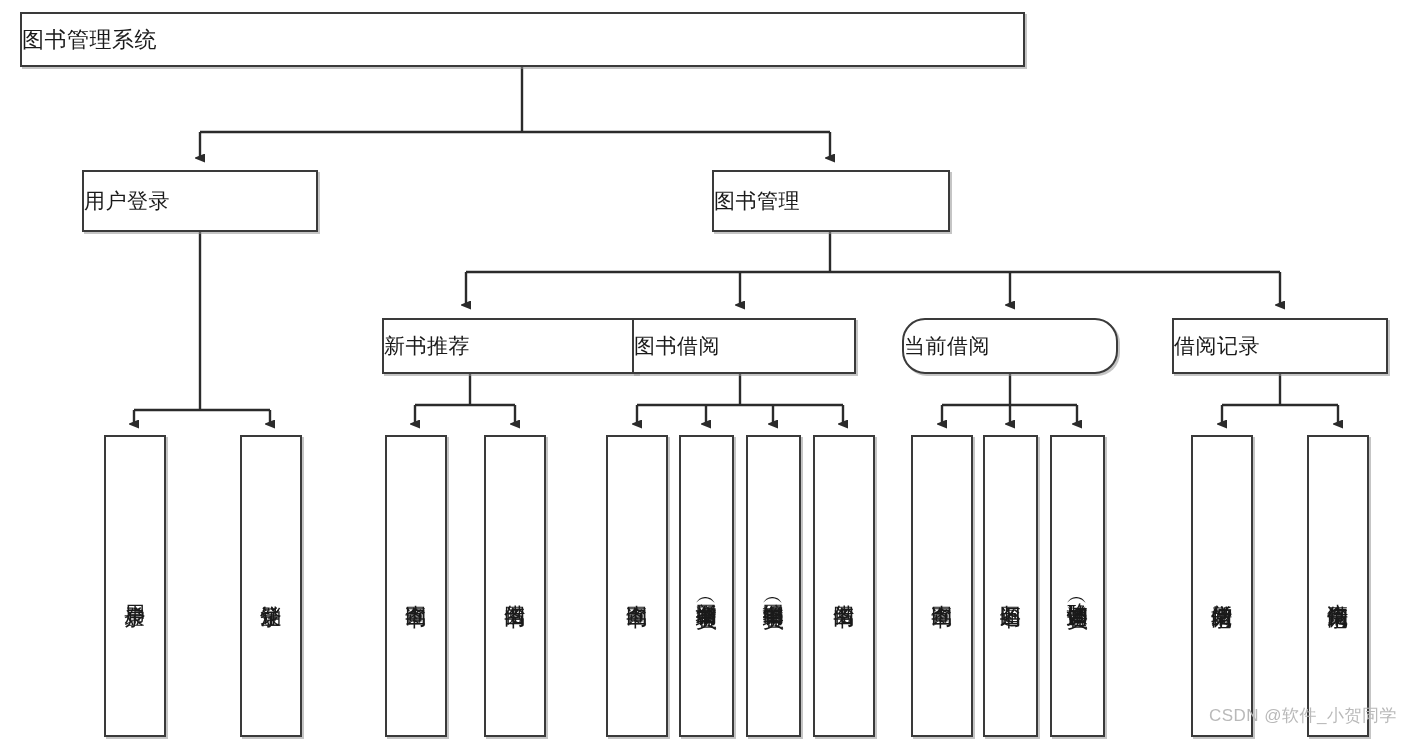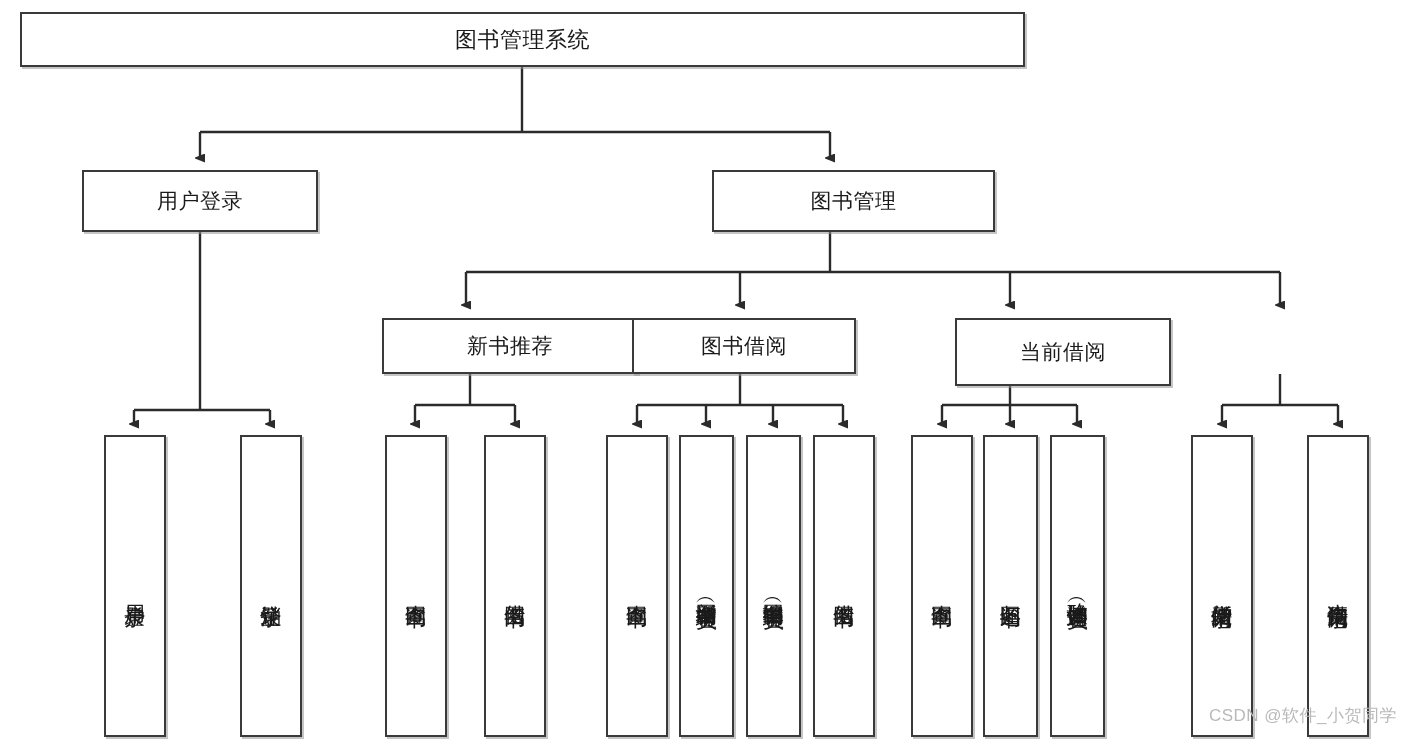--- a/index.html
+++ b/index.html
@@ -26,21 +26,21 @@
     pointer-events: none;
   }
   .node {
     position: absolute;
     box-sizing: border-box;
     background: #ffffff;
     border: 2px solid #3a3a3a;
     box-shadow: 2px 2px 0 0 rgba(150,150,150,0.55);
     display: flex;
     align-items: center;
-    justify-content: center;
+    justify-content: flex-start;
     color: #1a1a1a;
   }
   .node .label {
     font-size: 21px;
     line-height: 1.18;
     letter-spacing: 0.5px;
     white-space: nowrap;
     text-align: center;
   }
   .node.leaf {
@@ -123,32 +123,35 @@
     </g>
   </svg>
 
   <div class="node root" style="left:20px; top:12px; width:1005px; height:55px;">
     <span class="label">图书管理系统</span>
   </div>
 
   <div class="node" style="left:82px; top:170px; width:236px; height:62px;">
     <span class="label">用户登录</span>
   </div>
-  <div class="node" style="left:712px; top:170px; width:283px; height:62px;">
+  <div class="node" style="left:712px; top:170px; width:238px; height:62px;">
     <span class="label">图书管理</span>
   </div>
 
   <div class="node" style="left:382px; top:318px; width:256px; height:56px;">
     <span class="label">新书推荐</span>
   </div>
   <div class="node" style="left:632px; top:318px; width:224px; height:56px;">
     <span class="label">图书借阅</span>
   </div>
-  <div class="node" style="left:955px; top:318px; width:216px; height:68px;">
+  <div class="node" style="left:902px; top:318px; width:216px; height:56px;border-radius:23px;">
     <span class="label">当前借阅</span>
+  </div>
+  <div class="node" style="left:1172px; top:318px; width:216px; height:56px;">
+    <span class="label">借阅记录</span>
   </div>
 
   <div class="node leaf" style="left:104px; top:435px; width:62px; height:302px;">
     <span class="label">用户登录</span>
   </div>
   <div class="node leaf" style="left:240px; top:435px; width:62px; height:302px;">
     <span class="label">注销登录</span>
   </div>
 
   <div class="node leaf" style="left:385px; top:435px; width:62px; height:302px;">

